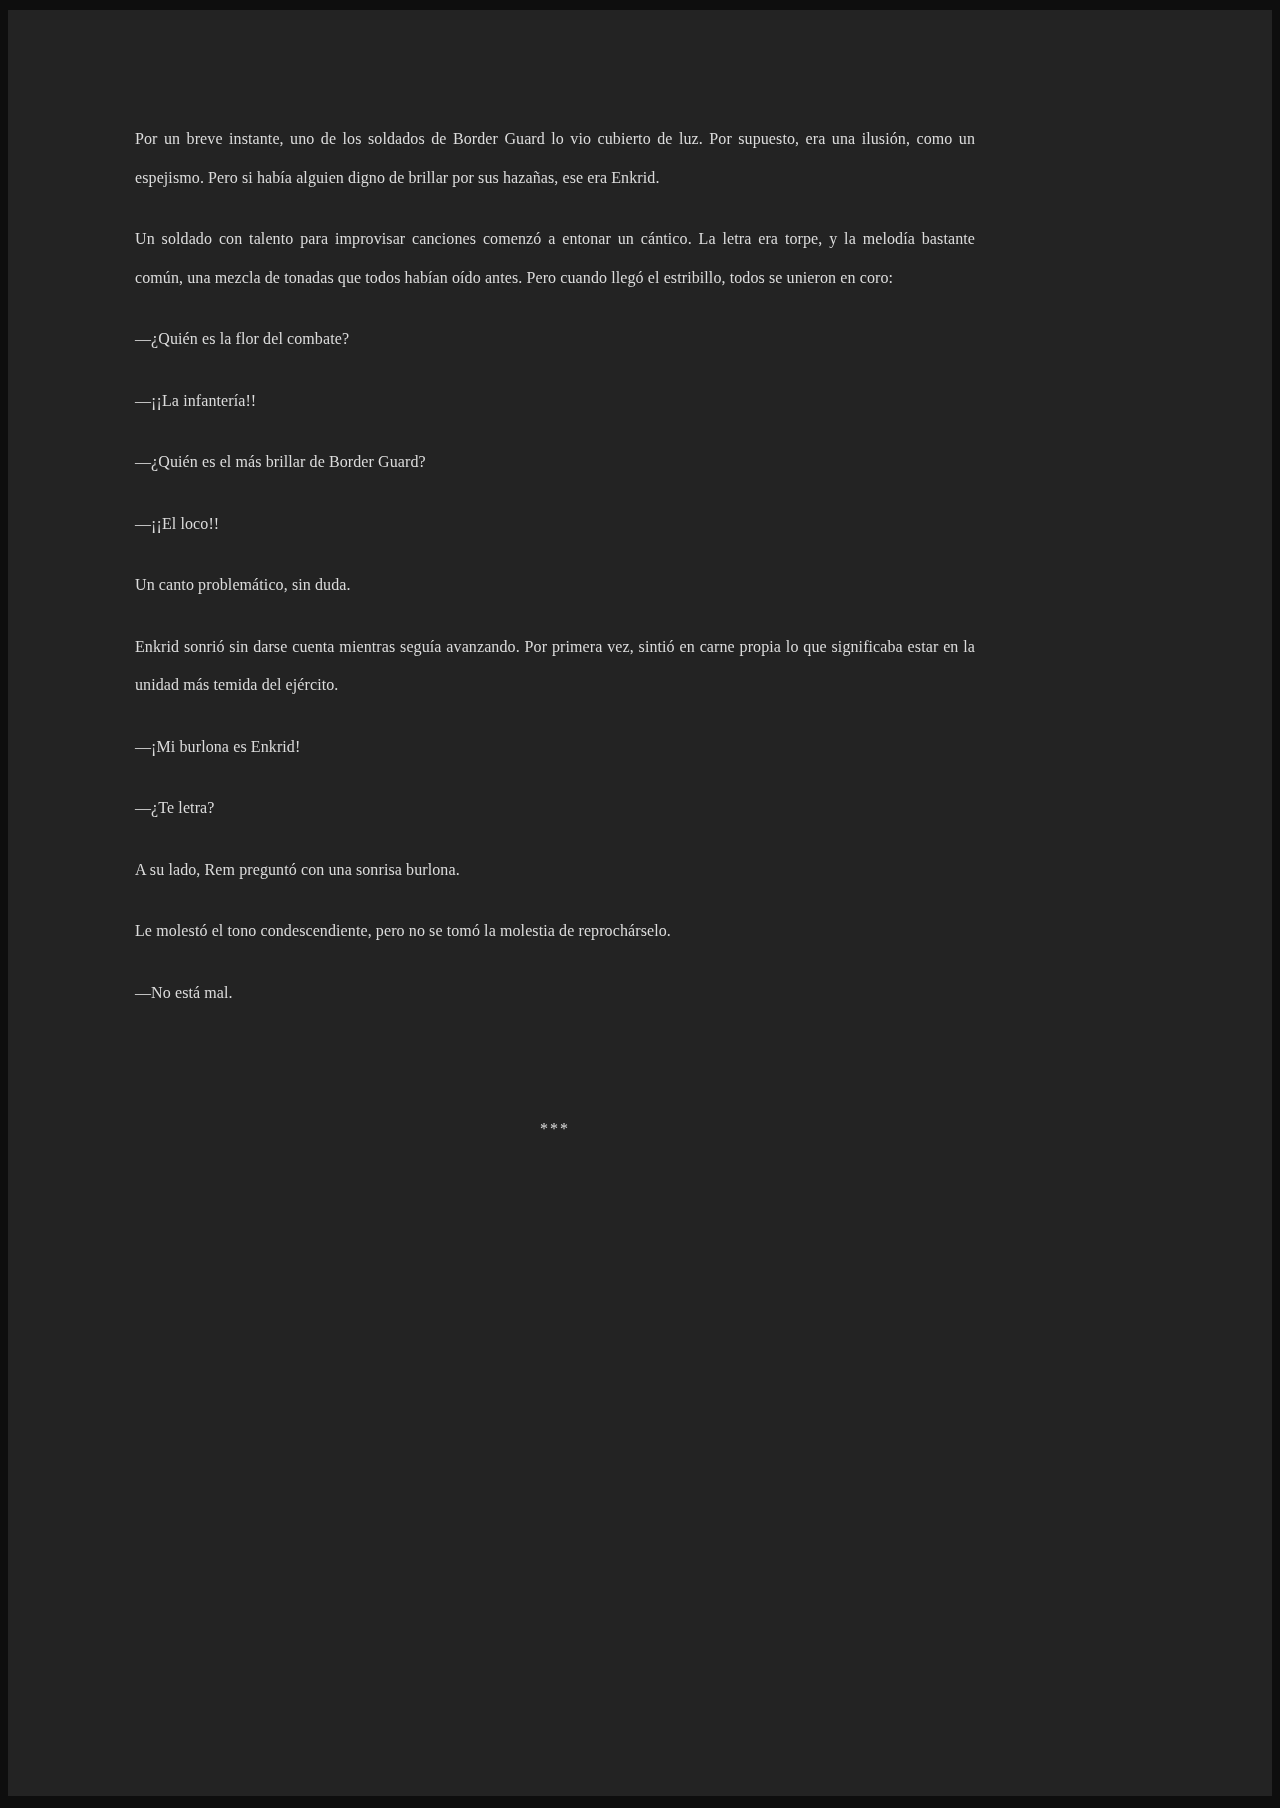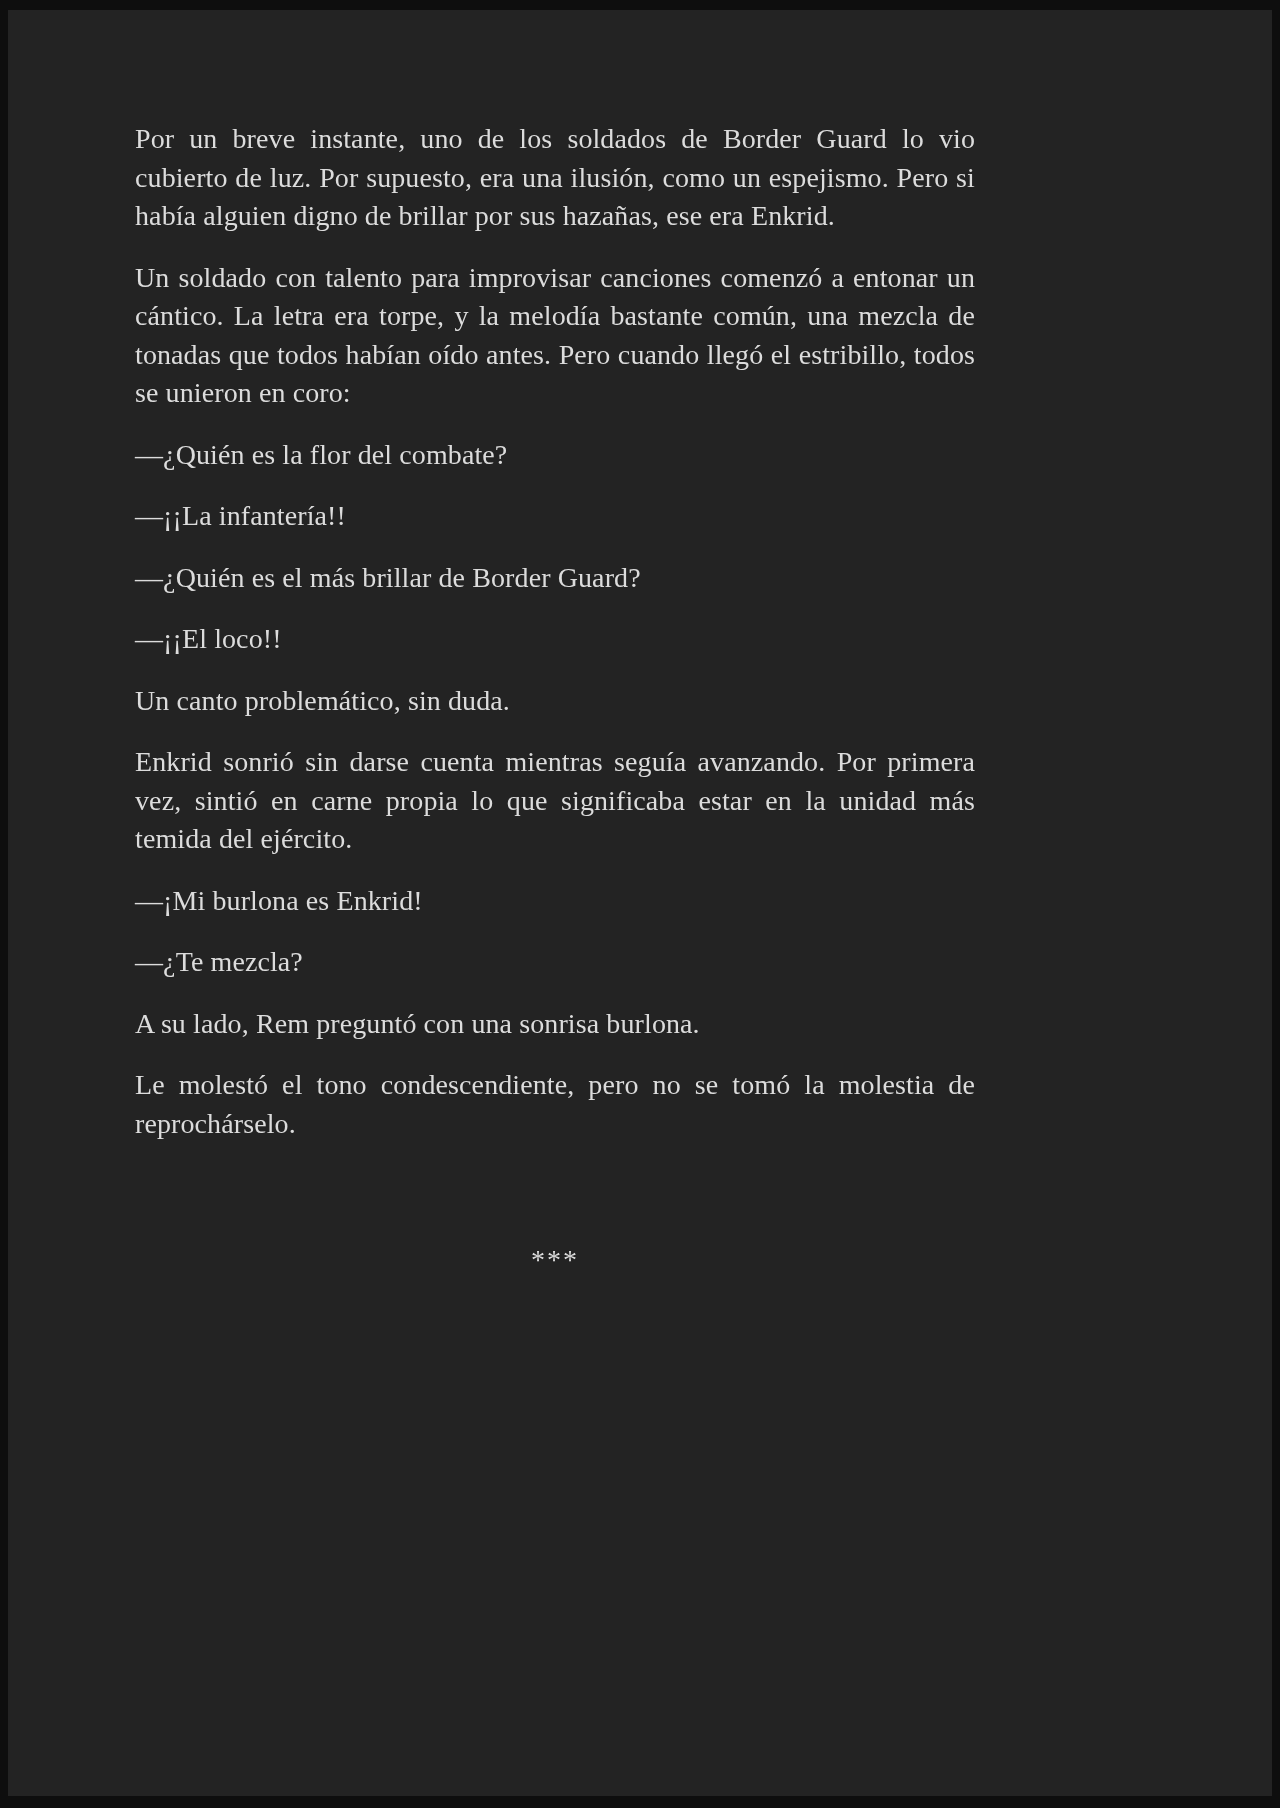--- a/index.html
+++ b/index.html
@@ -24,21 +24,21 @@
     color: #dcdcdc;
   }
   .content {
     position: absolute;
     left: 127px;   
     top: 110px;
     width: 840px;
   }
   .content p {
     margin: 0 0 23px 0;
-    font-size: 28px;
+    font-size: 16px;
     line-height: 38.5px;
     text-align: justify;
     text-justify: inter-word;
     letter-spacing: 0.1px;
   }
   .content p.separator {
     text-align: center;
     margin-top: 98px;
     letter-spacing: 2px;
   }
@@ -50,18 +50,19 @@
   <div class="content">
     <p>Por un breve instante, uno de los soldados de Border Guard lo vio cubierto de luz. Por supuesto, era una ilusión, como un espejismo. Pero si había alguien digno de brillar por sus hazañas, ese era Enkrid.</p>
     <p>Un soldado con talento para improvisar canciones comenzó a entonar un cántico. La letra era torpe, y la melodía bastante común, una mezcla de tonadas que todos habían oído antes. Pero cuando llegó el estribillo, todos se unieron en coro:</p>
     <p>—¿Quién es la flor del combate?</p>
     <p>—¡¡La infantería!!</p>
     <p>—¿Quién es el más brillar de Border Guard?</p>
     <p>—¡¡El loco!!</p>
     <p>Un canto problemático, sin duda.</p>
     <p>Enkrid sonrió sin darse cuenta mientras seguía avanzando. Por primera vez, sintió en carne propia lo que significaba estar en la unidad más temida del ejército.</p>
     <p>—¡Mi burlona es Enkrid!</p>
-    <p>—¿Te mezcla?</p>
+    <p>—¿Te letra?</p>
     <p>A su lado, Rem preguntó con una sonrisa burlona.</p>
     <p>Le molestó el tono condescendiente, pero no se tomó la molestia de reprochárselo.</p>
+    <p>—No está mal.</p>
     <p class="separator">***</p>
   </div>
 </div>
 
 </body></html>

